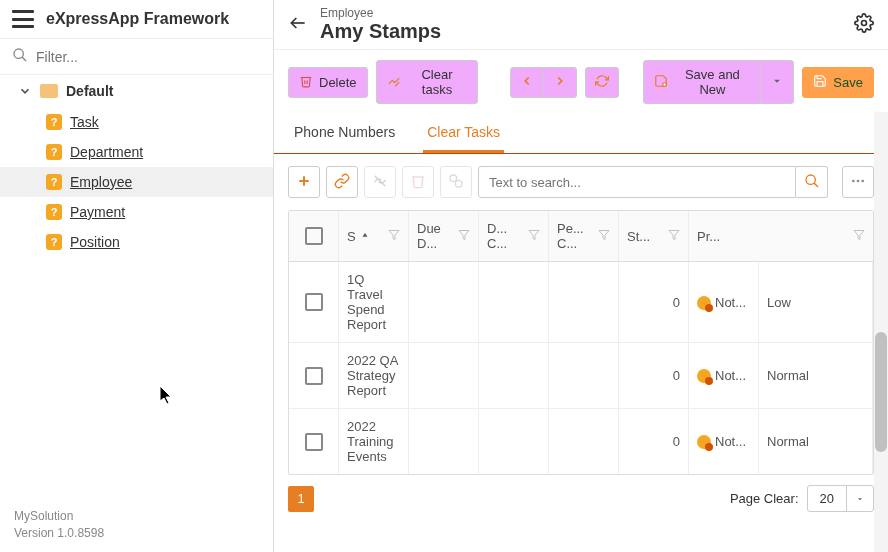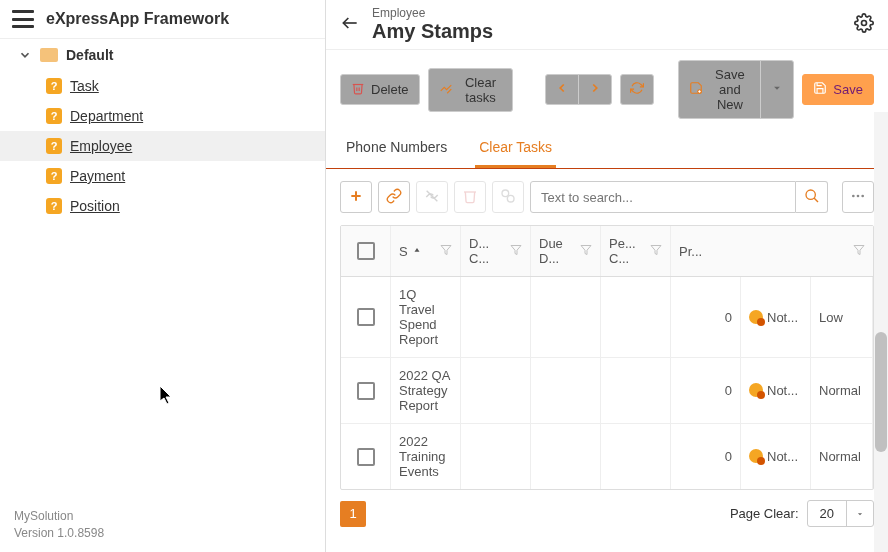--- a/index.html
+++ b/index.html
@@ -1,18 +1,18 @@
 <!DOCTYPE html>
 <html><head>
 <meta charset="utf-8">
 <style>
 * { box-sizing: border-box; margin: 0; padding: 0; }
 body { font-family: -apple-system, BlinkMacSystemFont, "Segoe UI", Arial, sans-serif; font-size: 14px; color: #333; background: #fff; width: 888px; height: 552px; overflow: hidden; }
 .app { display: flex; height: 100%; }
-.sidebar { width: 326px; border-right: 1px solid #ddd; display: flex; flex-direction: column; }
+.sidebar { width: 274px; border-right: 1px solid #ddd; display: flex; flex-direction: column; }
 .sb-header { display: flex; align-items: center; padding: 10px 12px; gap: 12px; border-bottom: 1px solid #eee; }
 .hamburger { width: 22px; height: 18px; display: flex; flex-direction: column; justify-content: space-between; cursor: pointer; }
 .hamburger span { height: 3px; background: #333; border-radius: 1px; }
 .brand { font-weight: 700; font-size: 16px; }
 .sb-filter { display: flex; align-items: center; gap: 8px; padding: 8px 12px; border-bottom: 1px solid #eee; color: #888; }
 .search-ico svg { width: 16px; height: 16px; }
 .sb-filter input { border: none; outline: none; font-size: 14px; flex: 1; color: #555; }
 .tree-root { padding: 8px 8px 8px 18px; display: flex; align-items: center; gap: 8px; font-weight: 700; }
 .chev { width: 14px; height: 14px; display: inline-flex; align-items: center; justify-content: center; transform: rotate(0deg); }
 .folder-ico { width: 18px; height: 14px; background: #f5c27a; border-radius: 2px; position: relative; }
@@ -23,24 +23,24 @@
 .tree-label { text-decoration: underline; color: #333; }
 .sb-footer { margin-top: auto; padding: 10px 14px; color: #888; font-size: 12px; line-height: 1.4; }
 .main { flex: 1; display: flex; flex-direction: column; position: relative; }
 .hdr { display: flex; align-items: center; padding: 6px 14px; border-bottom: 1px solid #eee; gap: 12px; }
 .back-arrow svg { width: 20px; height: 20px; }
 .hdr-titles .ht1 { font-size: 12px; color: #666; }
 .hdr-titles .ht2 { font-size: 20px; font-weight: 700; }
 .gear { margin-left: auto; }
 .gear svg { width: 20px; height: 20px; }
 .toolbar { display: flex; align-items: center; gap: 8px; padding: 10px 14px; }
-.btn { display: inline-flex; align-items: center; gap: 6px; border: 1px solid #ccc; background: #a3a3a3; padding: 6px 10px; border-radius: 3px; font-size: 13px; cursor: pointer; color: #333; }
+.btn { display: inline-flex; align-items: center; gap: 6px; border: 1px solid #ccc; background: #f0abfc; padding: 6px 10px; border-radius: 3px; font-size: 13px; cursor: pointer; color: #333; }
 .btn.icon-only { padding: 6px 9px; }
 .btn svg { width: 14px; height: 14px; }
-.btn-orange { background: #f57c00; border-color: #f57c00; color: #701a75; align-items: center; }
+.btn-orange { background: #f57c00; border-color: #f57c00; color: #14532d; align-items: center; }
 .btn-orange.light { background: #ffa04d; border-color: #ffa04d; }
 .btn-group { display: inline-flex; }
 .btn-group .btn { border-radius: 0; margin-left: -1px; }
 .btn-group .btn:first-child { border-radius: 3px 0 0 3px; margin-left: 16px; }
 .btn-group .btn:last-child { border-radius: 0 3px 3px 0; }
 .spacer { flex: 1; }
 .tabs { display: flex; gap: 24px; padding: 0 16px; border-bottom: 1px solid #c2410c; }
 .tab { padding: 10px 4px; cursor: pointer; color: #444; font-size: 14px; border-bottom: 3px solid transparent; }
 .tab.active { color: #e67e22; border-bottom-color: #e67e22; }
 .grid-toolbar { display: flex; align-items: flex-start; gap: 6px; padding: 12px 14px; }
@@ -64,21 +64,21 @@
 .c-dd { width: 70px; }
 .c-sd { width: 70px; }
 .c-pc { width: 70px; justify-content: flex-end; }
 .c-pc .cell-text { text-align: right; }
 .c-st { width: 70px; }
 .c-pr { flex: 1; }
 .grow { display: flex; border-bottom: 1px solid #eee; }
 .grow:last-child { border-bottom: none; }
 .grow .gcell { border-right: 1px solid #eee; }
 .chk { width: 18px; height: 18px; border: 2px solid #888; border-radius: 2px; }
-.status-pill { display: flex; align-items: flex-start; gap: 4px; }
+.status-pill { display: flex; align-items: flex-end; gap: 4px; }
 .status-ico { width: 14px; height: 14px; background: #f5a623; border-radius: 50%; position: relative; }
 .status-ico::after { content: ''; position: absolute; right: -2px; bottom: -2px; width: 8px; height: 8px; background: #d35400; border-radius: 50%; }
 .pager { display: flex; align-items: center; padding: 10px 14px; gap: 10px; }
 .page-num { width: 26px; height: 26px; background: #e67e22; color: #fff; display: flex; align-items: center; justify-content: center; border-radius: 2px; font-size: 13px; }
 .page-size-wrap { margin-left: auto; display: flex; align-items: center; gap: 8px; font-size: 13px; }
 .page-size-sel { display: flex; border: 1px solid #ccc; border-radius: 3px; }
 .page-size-sel span { padding: 5px 12px; }
 .page-size-sel .caret { border-left: 1px solid #ccc; padding: 5px 8px; display: flex; align-items: center; }
 .cursor { position: absolute; top: 386px; left: 160px; pointer-events: none; }
 .scroll-track { position: absolute; right: 0; top: 112px; bottom: 0; width: 14px; background: #f4f4f4; }
@@ -89,20 +89,27 @@
 
 <div class="app">
   <div class="sidebar">
     <div class="sb-header">
       <div class="hamburger">
           <span></span>
           <span></span>
           <span></span>
         </div>
       <div class="brand">eXpressApp Framework</div>
+    </div>
+    <div class="sb-filter">
+      <span class="search-ico"><svg viewBox="0 0 24 24" fill="none" stroke="#888" stroke-width="2">
+            <circle cx="10" cy="10" r="7"></circle>
+            <line x1="21" y1="21" x2="15" y2="15"></line>
+          </svg></span>
+      <input placeholder="Filter..." style="">
     </div>
     <div class="tree-root">
       <span class="chev">
           <svg viewBox="0 0 24 24" fill="none" stroke="#555" stroke-width="3">
             <polyline points="6 9 12 15 18 9"></polyline>
           </svg>
         </span>
       <span class="folder-ico"></span>
       <span>Default</span>
     </div>
@@ -274,34 +281,40 @@
           </div>
         <div class="gcell c-subj">
           <span>S</span>
           <span class="sort-ico"><svg viewBox="0 0 24 24" fill="#555">
                 <polygon points="12 5 6 14 18 14"></polygon>
               </svg></span>
           <span class="filter-ico"><svg viewBox="0 0 24 24" fill="none" stroke="#888" stroke-width="2">
                 <polygon points="22 3 2 3 10 12.46 10 19 14 21 14 12.46 22 3"></polygon>
               </svg></span>
         </div>
+        <div class="gcell c-dd">
+            <span>Due D...</span>
+            <span class="filter-ico"><svg viewBox="0 0 24 24" fill="none" stroke="#888" stroke-width="2">
+                <polygon points="22 3 2 3 10 12.46 10 19 14 21 14 12.46 22 3"></polygon>
+              </svg></span>
+          </div>
         <div class="gcell c-dc">
             <span>D... C...</span>
             <span class="filter-ico"><svg viewBox="0 0 24 24" fill="none" stroke="#888" stroke-width="2">
                 <polygon points="22 3 2 3 10 12.46 10 19 14 21 14 12.46 22 3"></polygon>
               </svg></span>
           </div>
-        <div class="gcell c-dd">
-            <span>Due D...</span>
-            <span class="filter-ico"><svg viewBox="0 0 24 24" fill="none" stroke="#888" stroke-width="2">
-                <polygon points="22 3 2 3 10 12.46 10 19 14 21 14 12.46 22 3"></polygon>
-              </svg></span>
-          </div>
         <div class="gcell c-pc">
             <span>Pe... C...</span>
+            <span class="filter-ico"><svg viewBox="0 0 24 24" fill="none" stroke="#888" stroke-width="2">
+                <polygon points="22 3 2 3 10 12.46 10 19 14 21 14 12.46 22 3"></polygon>
+              </svg></span>
+          </div>
+        <div class="gcell c-st">
+            <span>St...</span>
             <span class="filter-ico"><svg viewBox="0 0 24 24" fill="none" stroke="#888" stroke-width="2">
                 <polygon points="22 3 2 3 10 12.46 10 19 14 21 14 12.46 22 3"></polygon>
               </svg></span>
           </div>
         <div class="gcell c-pr">
             <span>Pr...</span>
             <span class="filter-ico"><svg viewBox="0 0 24 24" fill="none" stroke="#888" stroke-width="2">
                 <polygon points="22 3 2 3 10 12.46 10 19 14 21 14 12.46 22 3"></polygon>
               </svg></span>
           </div>

